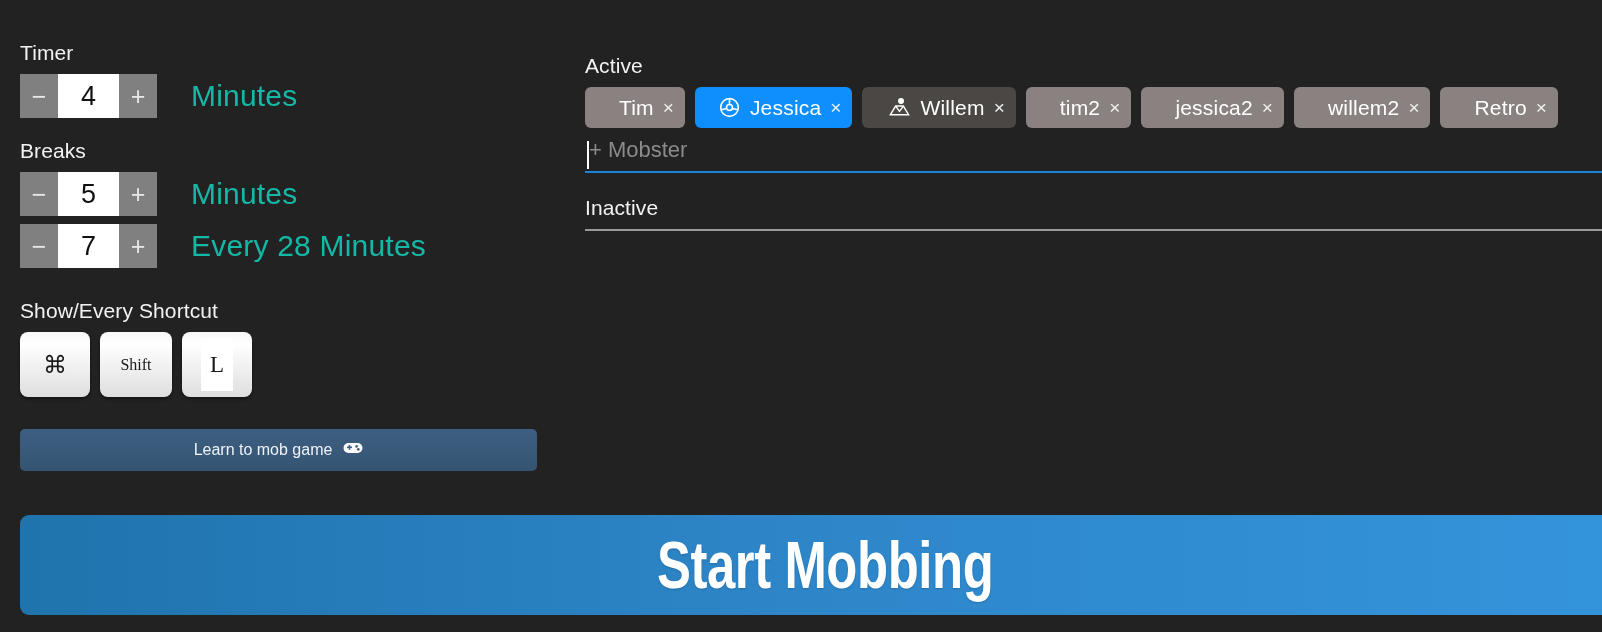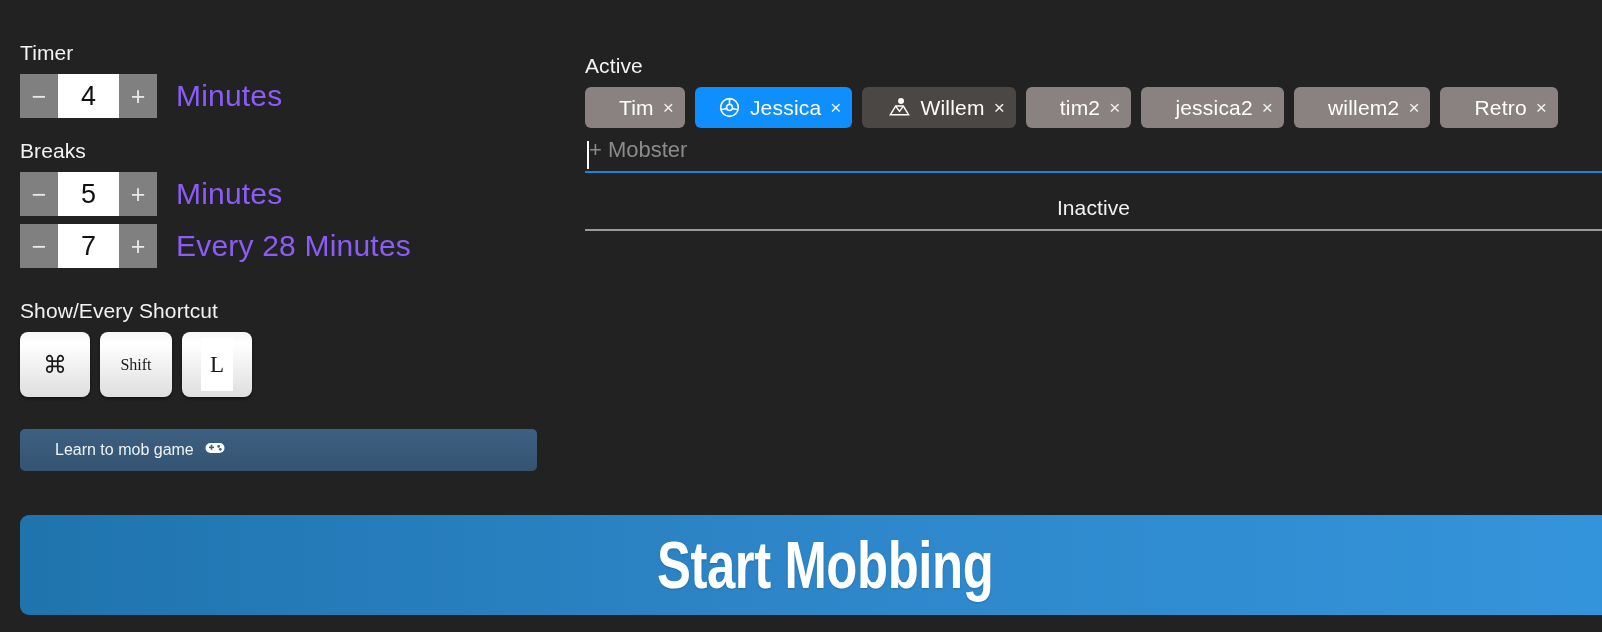--- a/index.html
+++ b/index.html
@@ -54,24 +54,24 @@
   .stepper-value {
     width: 61px;
     background: #ffffff;
     color: #111111;
     font-size: 27px;
     line-height: 44px;
     text-align: center;
     cursor: text;
   }
   .stepper-unit {
-    color: #8b5cf6;
+    color: #14b8a6;
     font-size: 30px;
     line-height: 34px;
-    margin-left: 19px;
+    margin-left: 34px;
     white-space: nowrap;
     letter-spacing: 0.2px;
   }
   .breaks-label { margin-top: 20px; }
 
   
   .shortcut-label { margin-top: 30px; }
   .keys-row {
     display: flex;
     gap: 10px;
@@ -110,24 +110,23 @@
     width: 517px;
     height: 42px;
     border-radius: 5px;
     background: linear-gradient(180deg, #3d5f81 0%, #355472 100%);
     border: none;
     color: #eef3f8;
     font-size: 16px;
     font-family: "Liberation Sans", sans-serif;
     display: flex;
     align-items: center;
-    justify-content: flex-start;
+    justify-content: center;
     gap: 11px;
     cursor: pointer;
-    padding-left: 35px;
   }
   .gamepad-icon { display: block; }
 
   
   .right-col {
     position: absolute;
     left: 585px; top: 53px;
     width: 1017px;
   }
   .chips-row {
@@ -194,21 +193,21 @@
     caret-color: #ffffff;
   }
   .mobster-input::placeholder { color: #8b8b8b; opacity: 1; }
   .caret {
     position: absolute;
     left: 2px; top: 4px;
     width: 2px; height: 28px;
     background: #ffffff;
   }
 
-  .inactive-label { margin-top: 22px; text-align: center; }
+  .inactive-label { margin-top: 22px; }
   .inactive-rule {
     margin-top: 5px;
     width: 1017px;
     height: 2px;
     background: #9a9a9a;
   }
 
   
   .start-btn {
     position: absolute;

